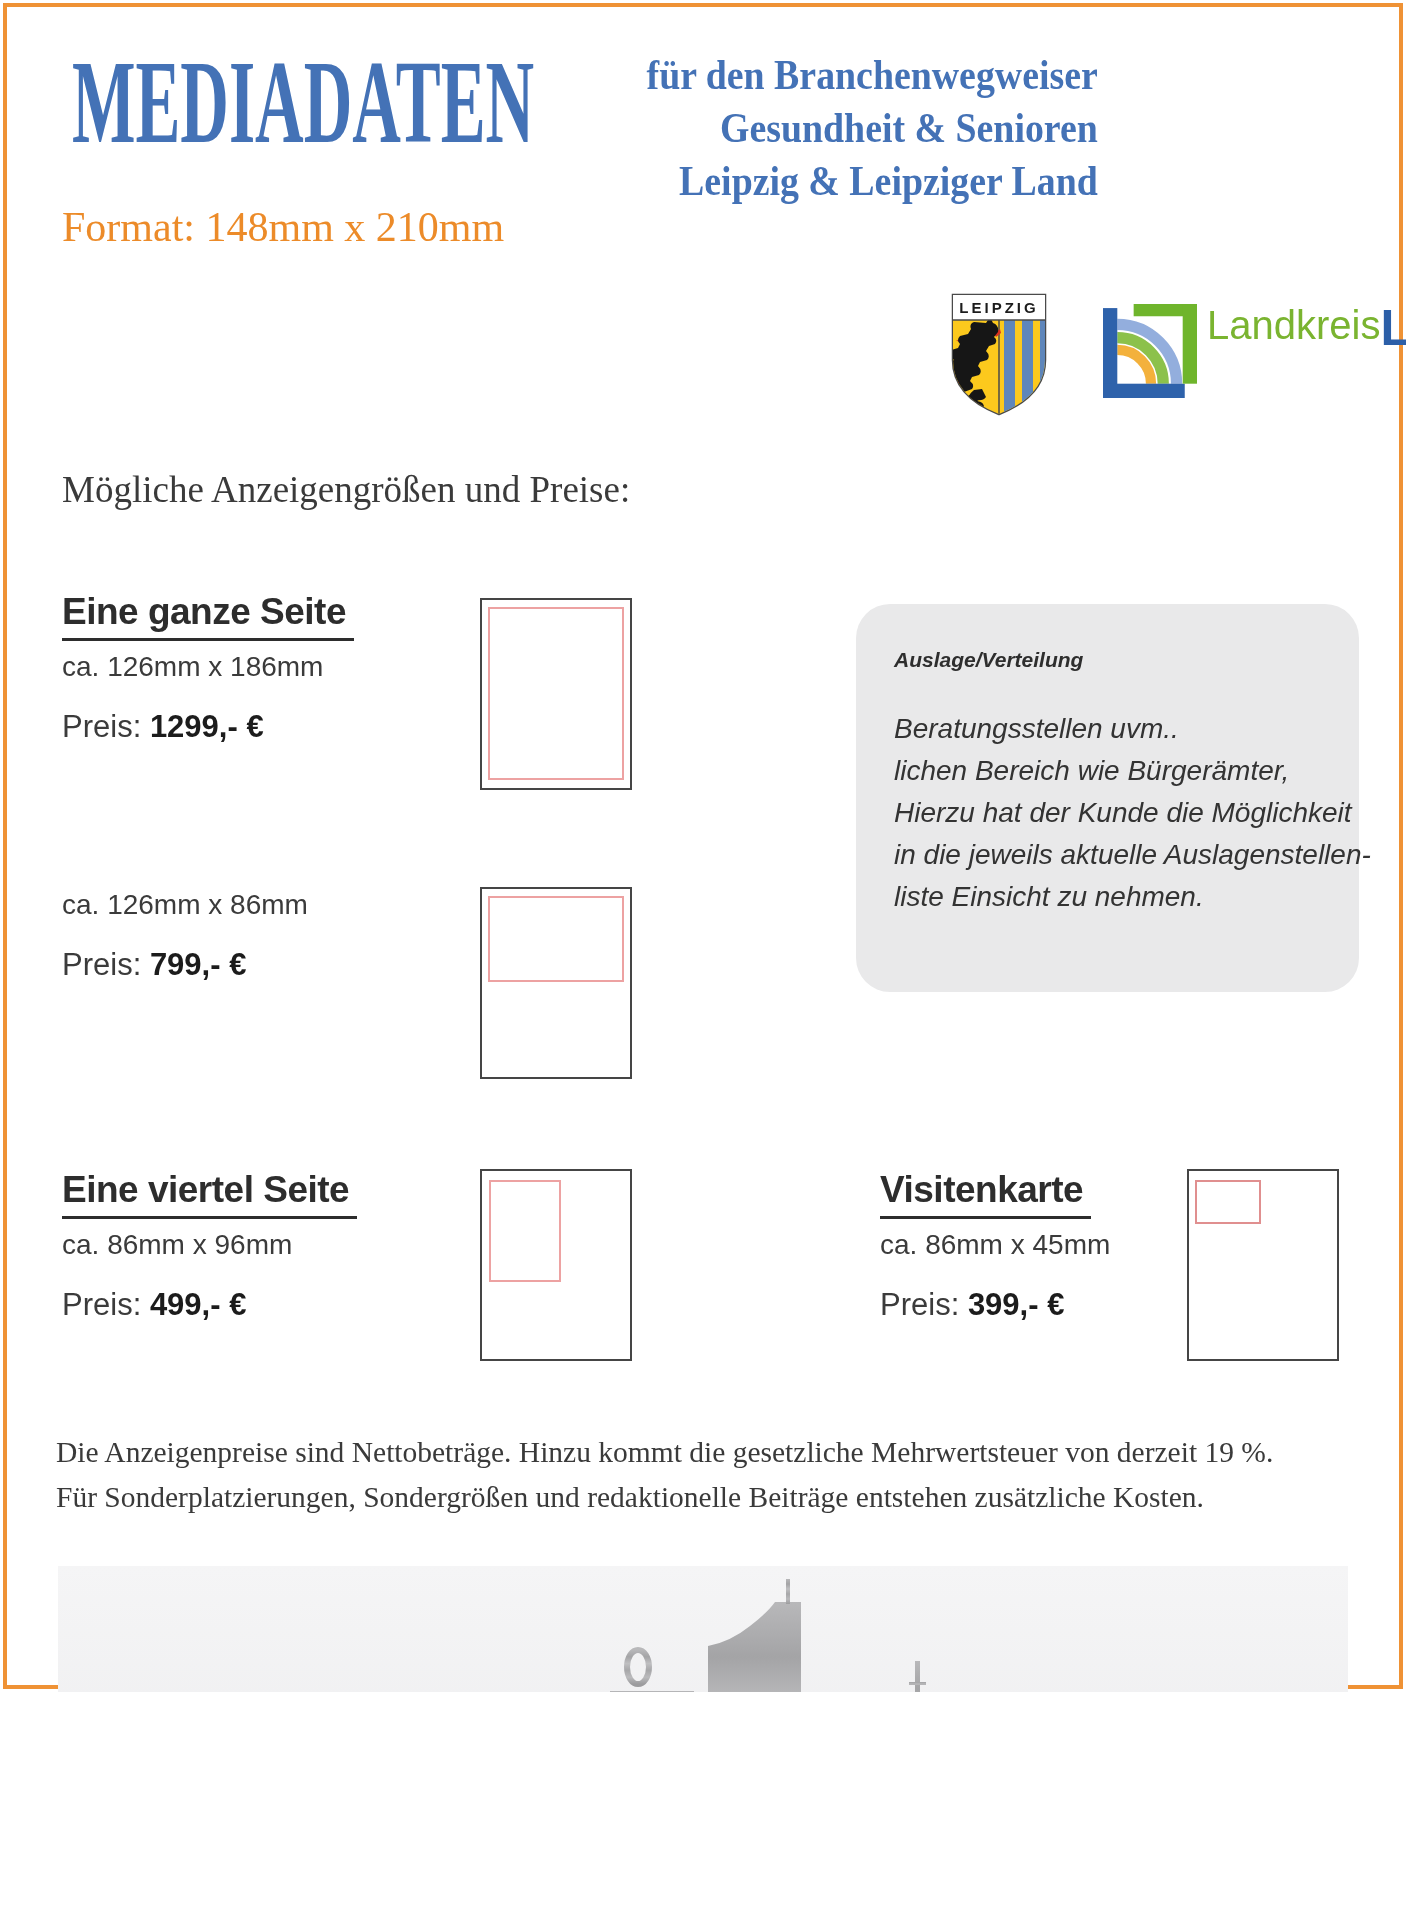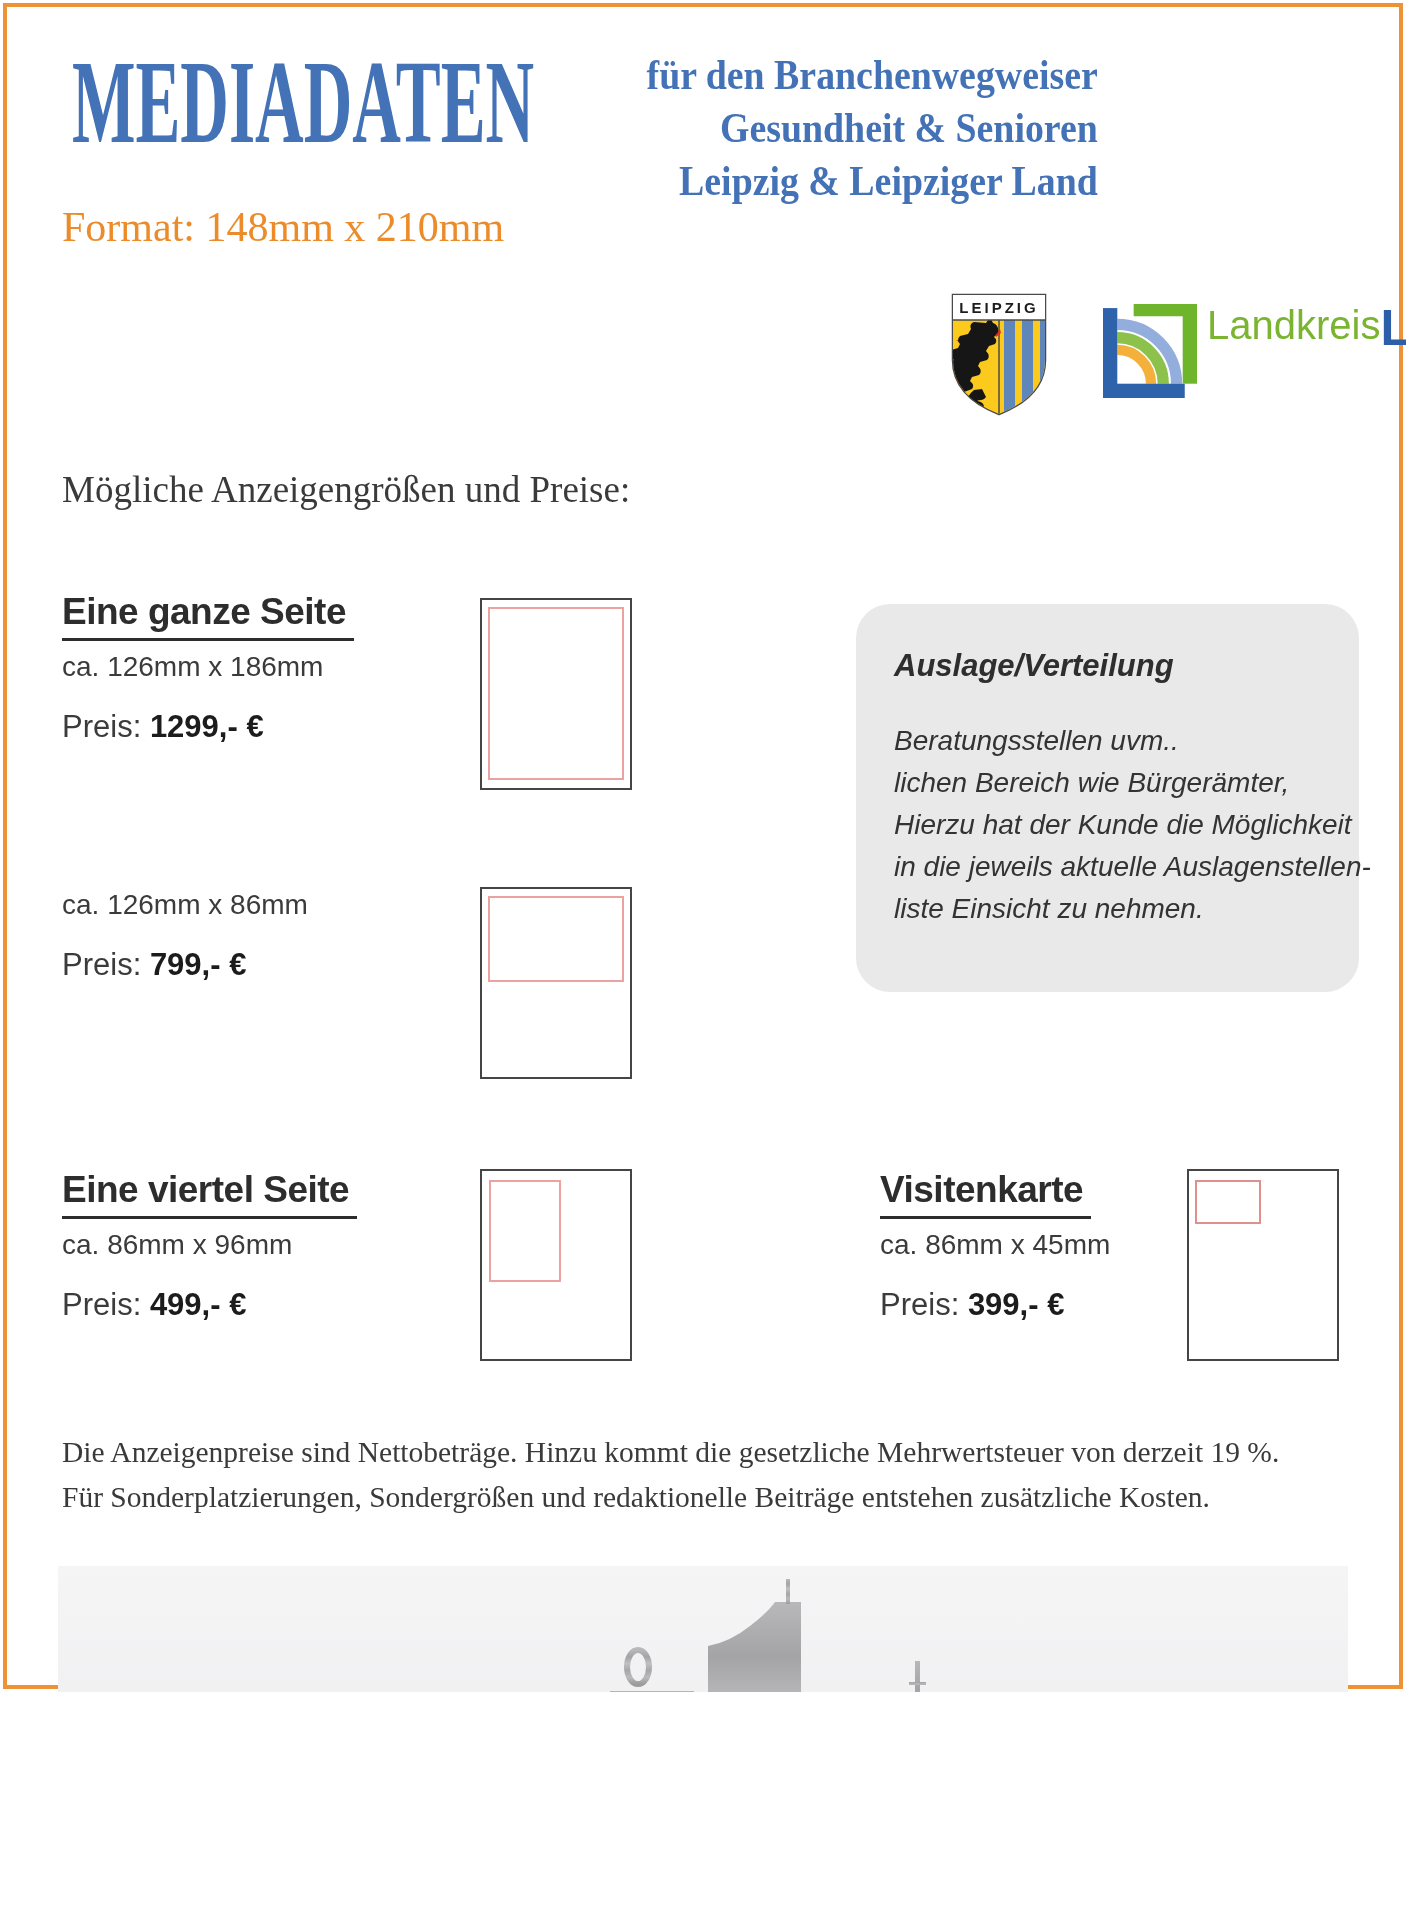--- a/index.html
+++ b/index.html
@@ -41,26 +41,26 @@
   .diag{position:absolute;width:152px;height:192px;border:2px solid #454545;background:#fff;box-sizing:border-box;}
   .ink{position:absolute;border:2px solid #eda2a2;box-sizing:border-box;}
   .diag-full  .ink{left:6px;top:7px;right:6px;bottom:8px;}
   .diag-half  .ink{left:6px;top:7px;right:6px;height:86px;}
   .diag-quarter .ink{left:7px;top:9px;width:72px;height:102px;}
   .diag-card  .ink{left:6px;top:9px;width:66px;height:44px;border-color:#e08f8f;}
 
   
   .dist-box{position:absolute;left:856px;top:604px;width:503px;height:388px;background:#e9e9ea;
             border-radius:34px;box-sizing:border-box;padding:44px 30px 0 38px;}
-  .dist-title{font-size:31px;font-weight:bold;font-style:italic;color:#2e2e2e;}
+  .dist-title{font-size:21px;font-weight:bold;font-style:italic;color:#2e2e2e;}
   .dist-body{margin-top:36px;}
   .dist-body div{font-size:28px;font-style:italic;color:#333333;line-height:42px;white-space:nowrap;}
 
   
-  .footer-note{position:absolute;left:62px;top:1430px;font-family:"Liberation Serif",serif;
+  .footer-note{position:absolute;left:56px;top:1430px;font-family:"Liberation Serif",serif;
                font-size:29.5px;color:#3a3a3a;line-height:45px;}
   .footer-note div{white-space:nowrap;}
 
   
   .skyline{position:absolute;left:58px;top:1566px;width:1290px;height:320px;}
 </style>
 </head>
 <body>
 
 <div class="page">

